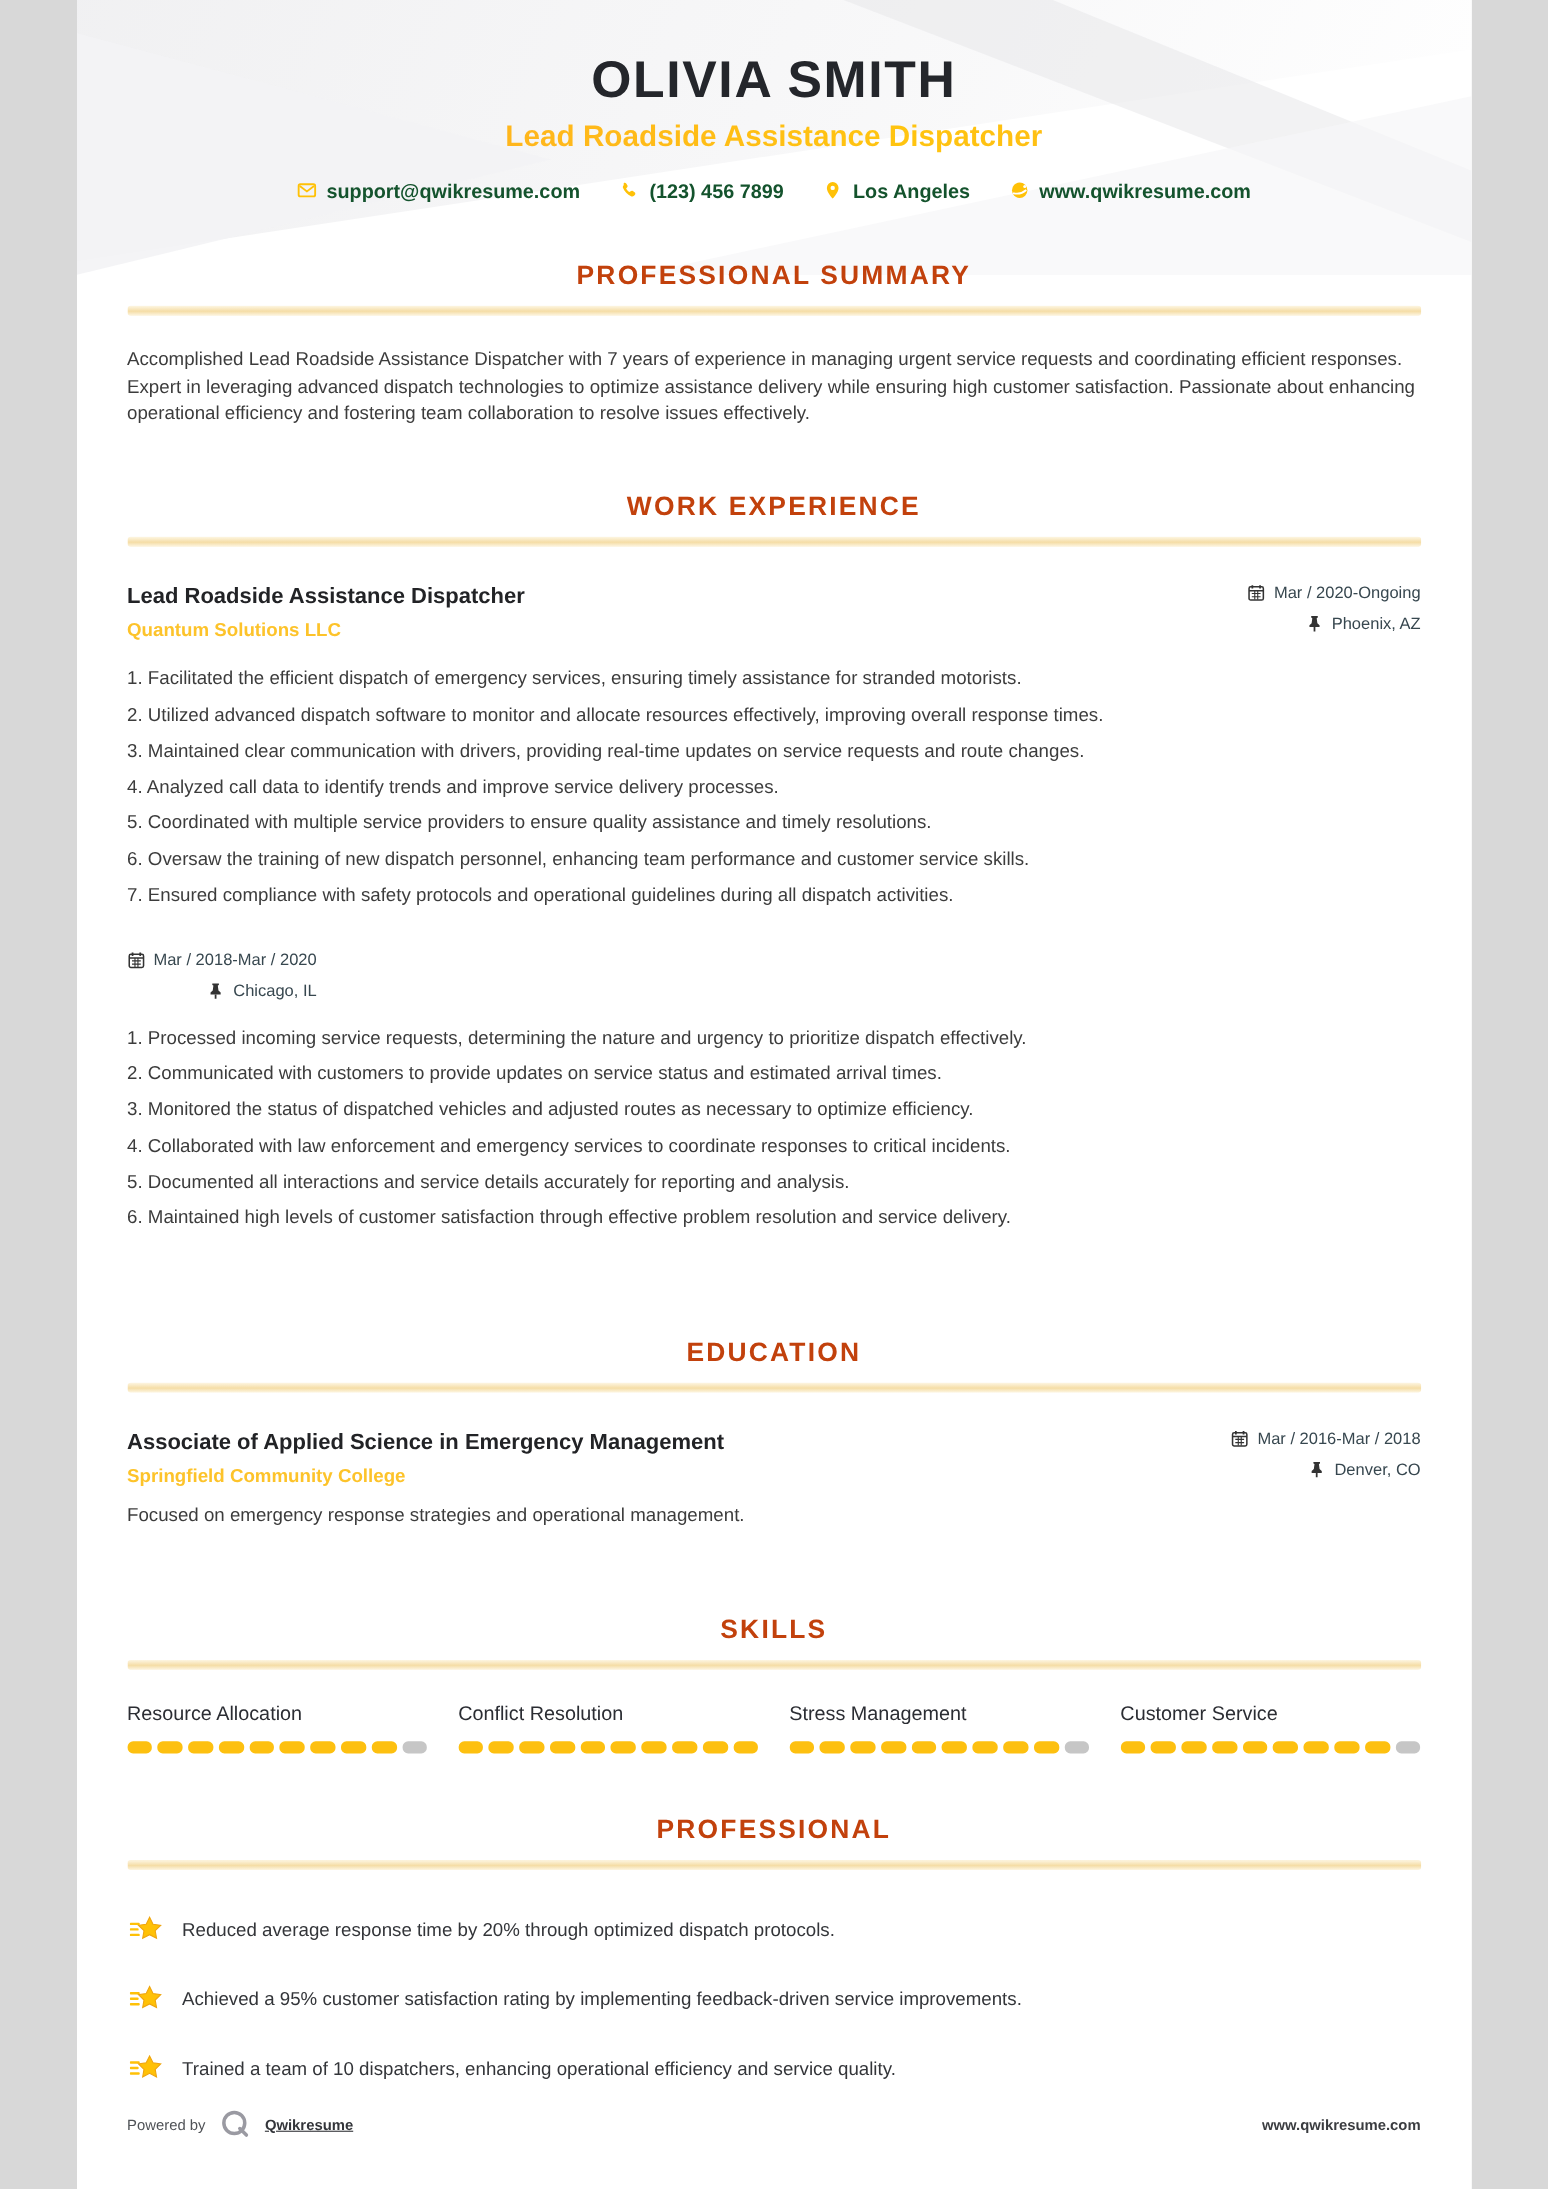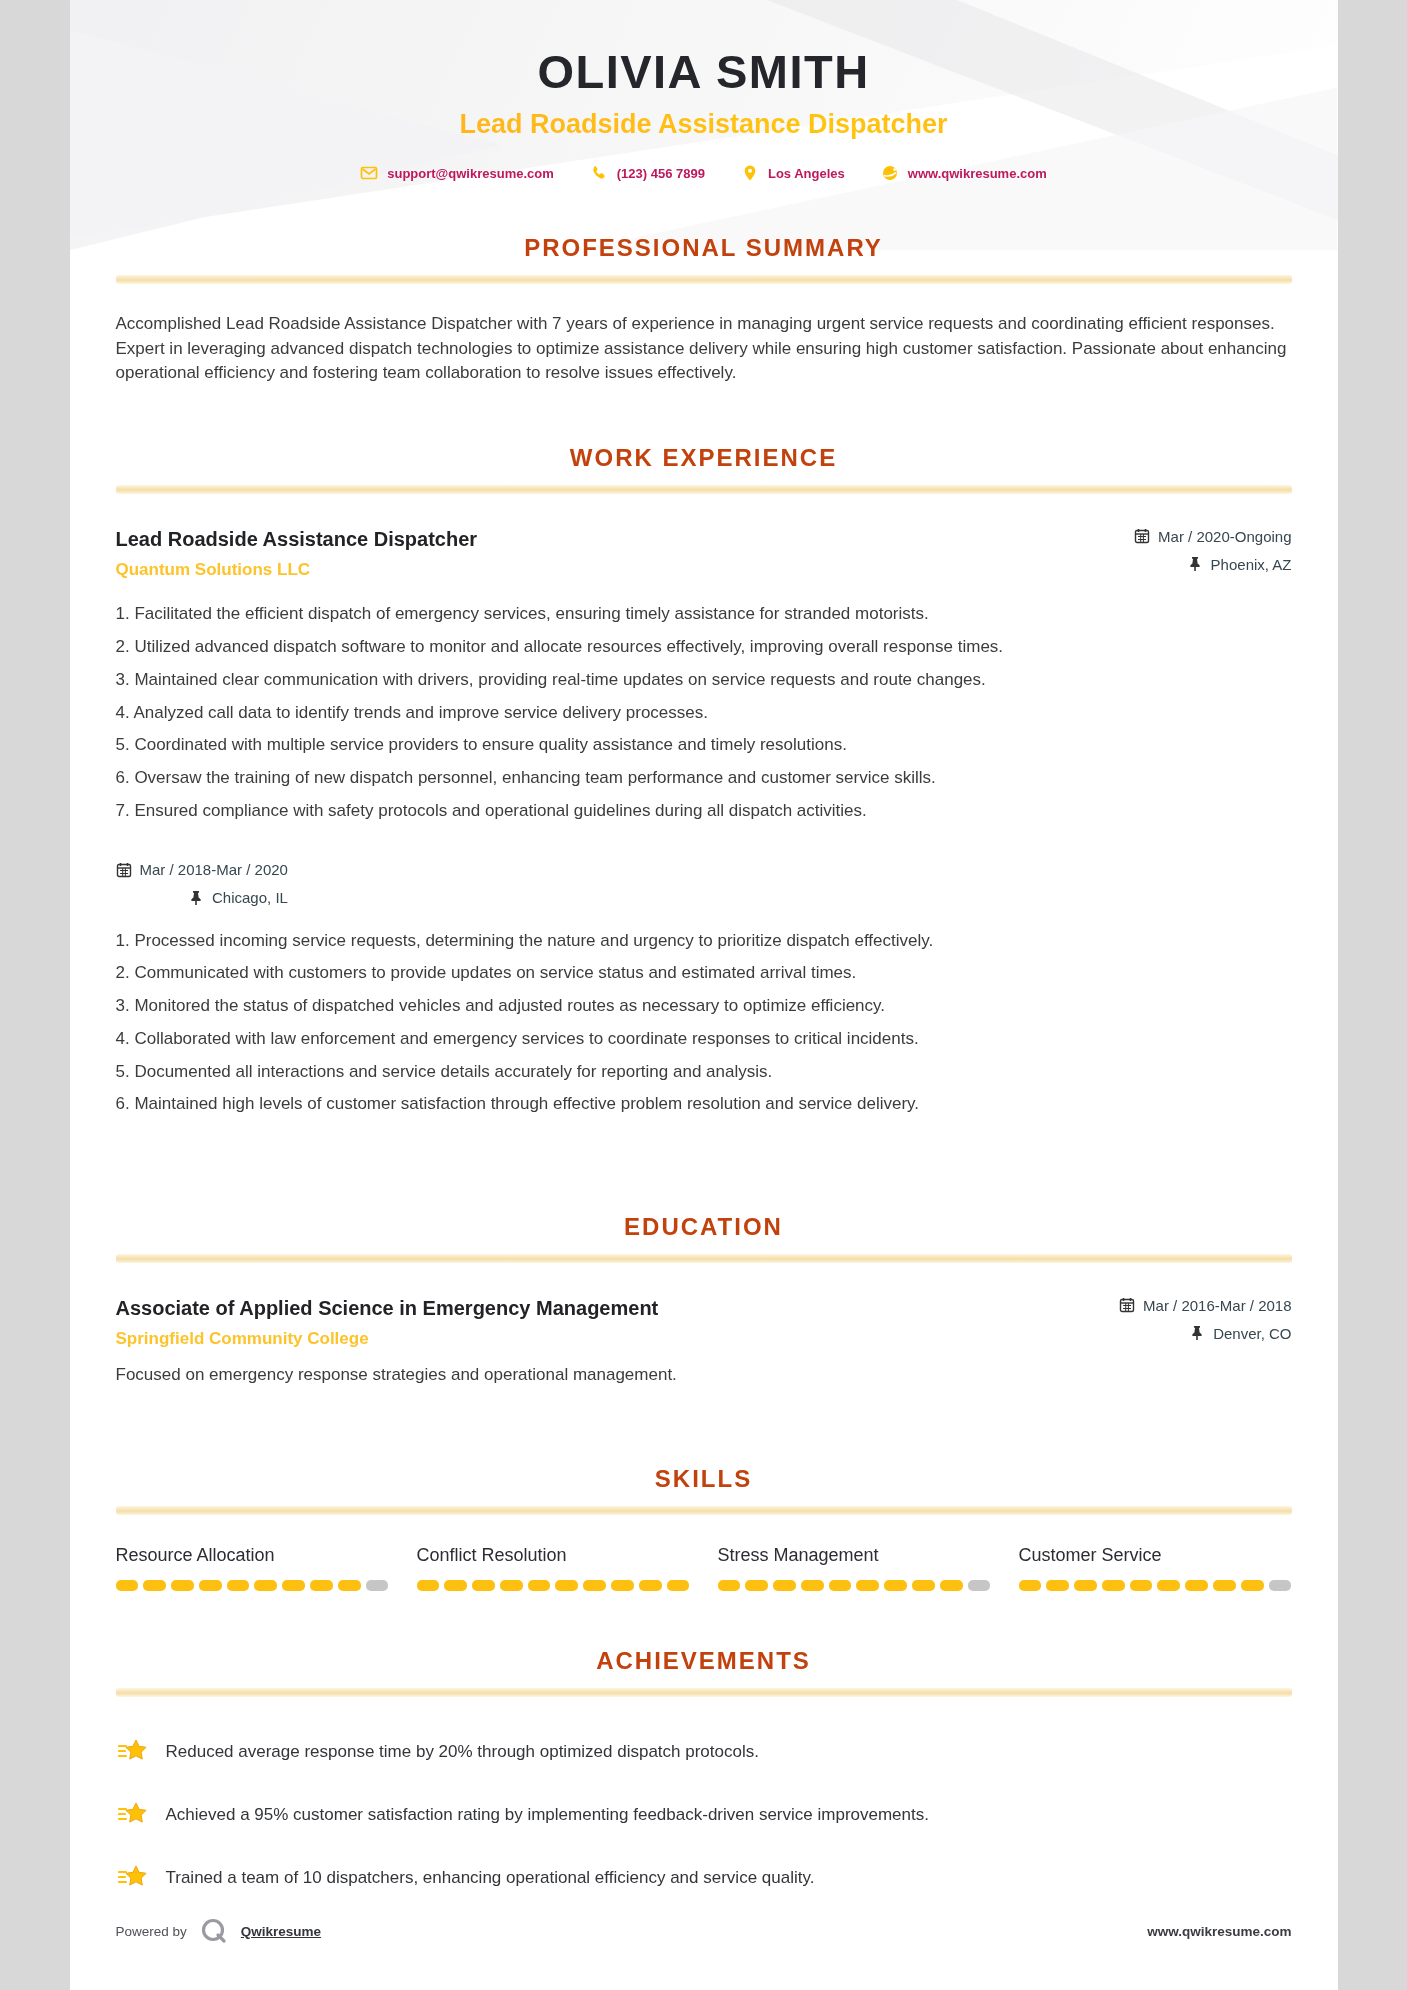--- a/index.html
+++ b/index.html
@@ -20,21 +20,21 @@
 
   .content { position:relative; padding:0 46px; }
 
   
   .header { text-align:center; padding-top:44px; }
   .name { font-size:47px; font-weight:800; letter-spacing:1.5px; color:#24262b; }
   .job-title { margin-top:10px; font-size:27px; font-weight:700;
     background:linear-gradient(90deg,#ffa92a,#ffc40f 60%,#ffb421);
     -webkit-background-clip:text; background-clip:text; color:transparent; }
   .contact-row { margin-top:24px; display:flex; justify-content:center; align-items:center; gap:36px; }
-  .contact-item { display:flex; align-items:center; gap:9px; font-size:13px; font-weight:700; color:#be185d; }
+  .contact-item { display:flex; align-items:flex-start; gap:9px; font-size:18px; font-weight:700; color:#14532d; }
   .contact-item .cicon { display:inline-flex; width:18px; height:18px; }
 
   
   .section-heading { text-align:center; font-size:24px; font-weight:800; letter-spacing:2px; color:#c2410c; }
   .section-rule { height:9px; border-radius:3px; margin-top:13px;
     background:linear-gradient(180deg,#fdf6e3 0%,#f5ddA6 55%,#fdf6e3 100%);
     background-color:#f6dfac; }
   .mt-summary { margin-top:52px; }
   .summary-text { margin-top:28px; font-size:17px; line-height:1.45; color:#3c3c3c; }
 
@@ -316,21 +316,21 @@
               <span class="seg"></span>
               <span class="seg"></span>
               <span class="seg"></span>
               <span class="seg gray"></span>
             </div>
         </div>
       </div>
     </div>
 
     <div class="section mt-achieve">
-      <div class="section-heading">ACHIEVEMENTS</div>
+      <div class="section-heading">PROFESSIONAL</div>
       <div class="section-rule"></div>
       <div class="achieve-list">
         <div class="achieve-item">
           <span class="aicon">
             <svg viewBox="0 0 30 30">
                 <path d="M1 9h7M1 14h6M1 19h7" stroke="#FFC107" stroke-width="2.2" stroke-linecap="round"></path>
                 <path d="M18 3l3.1 6.3 7 1-5 4.9 1.2 6.9-6.3-3.3-6.3 3.3 1.2-6.9-5-4.9 7-1z" fill="#FFC107" stroke="#EFA50F" stroke-width="1"></path>
               </svg>
           </span>
           <span class="achieve-text">Reduced average response time by 20% through optimized dispatch protocols.</span>

